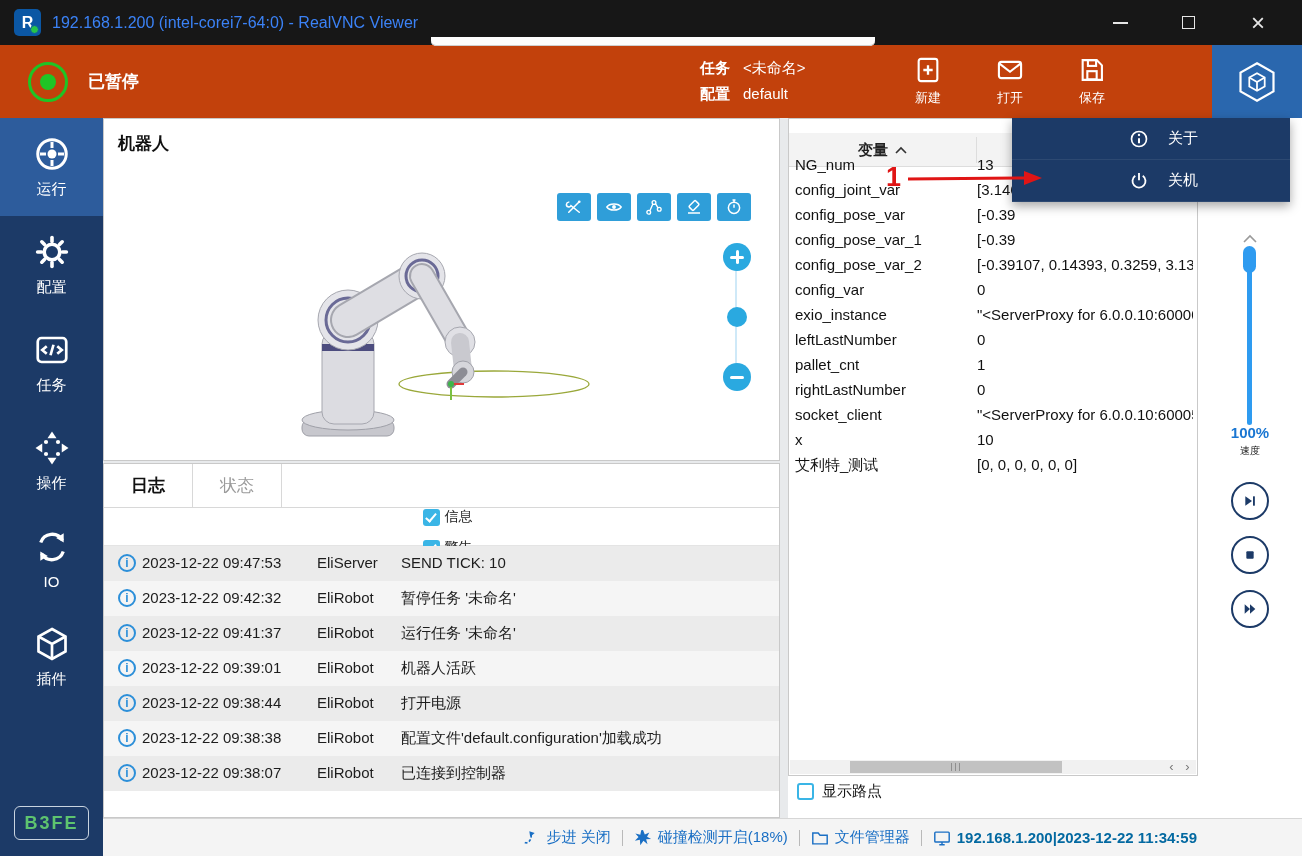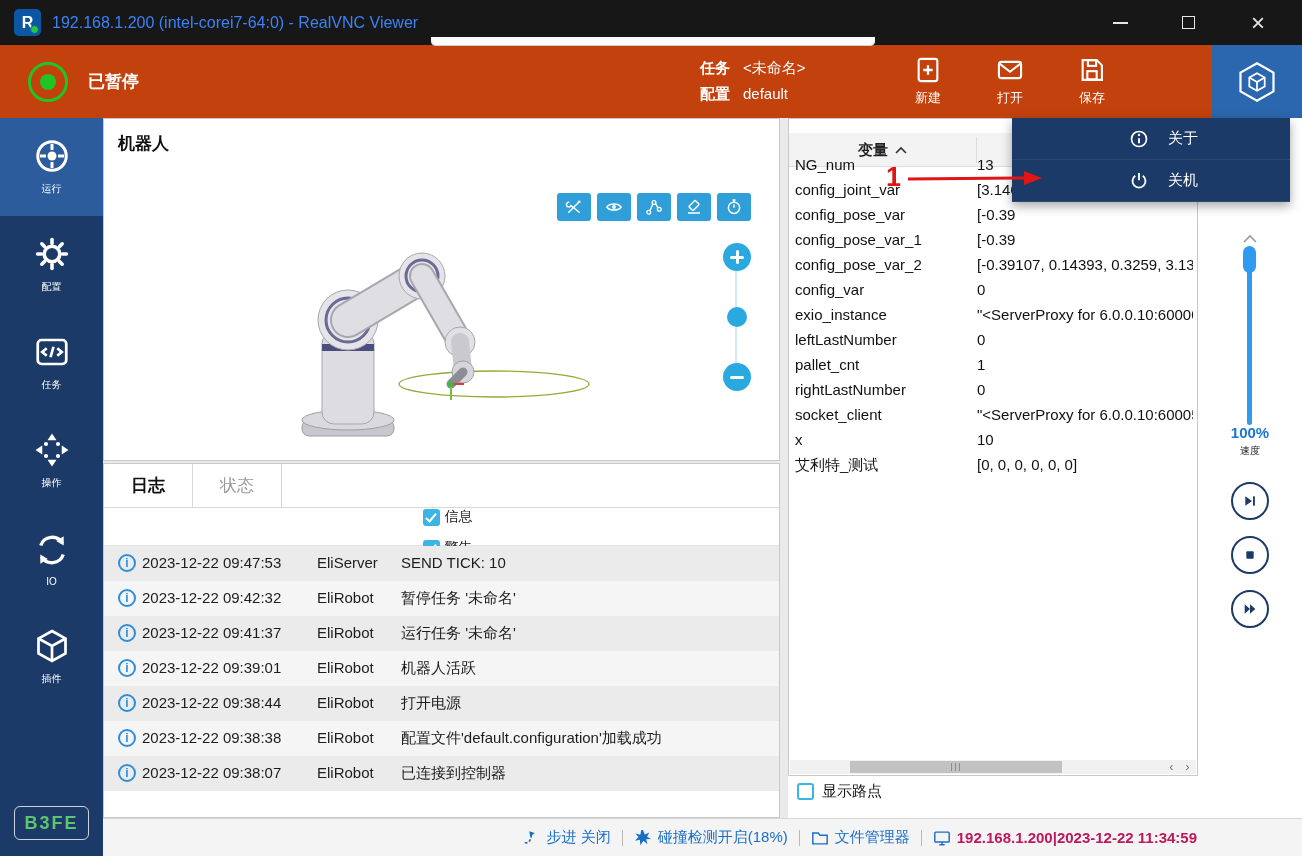--- a/index.html
+++ b/index.html
@@ -34,21 +34,21 @@
   .hdr-actions { position:absolute; left:896px; top:0; height:73px; display:flex; gap:18px; }
   .hdr-action { width:64px; display:flex; flex-direction:column; align-items:center; justify-content:center; gap:5px; cursor:default; }
   .hdr-action .lbl { color:#fff; font-size:13px; }
   .logo-btn { position:absolute; left:1212px; top:0; width:90px; height:73px; background:#2a67ae;
     display:flex; align-items:center; justify-content:center; }
 
   
   .sidebar { position:absolute; left:0; top:118px; width:103px; height:738px; background:#1c3a67; }
   .side-item { width:103px; height:98px; display:flex; flex-direction:column; align-items:center; justify-content:center; gap:8px; }
   .side-item.active { background:#2d5c9c; }
-  .side-label { color:#fff; font-size:10px; }
+  .side-label { color:#fff; font-size:15px; }
   .b3fe { position:absolute; left:14px; bottom:16px; width:75px; height:34px; border:1px solid #c9d4e0;
     border-radius:6px; text-align:center; line-height:32px; color:#5ec46f; font-size:18px; font-weight:bold; letter-spacing:2px; }
 
   
   .content-bg { position:absolute; left:103px; top:118px; width:1199px; height:700px; background:#e8eaec; }
 
   
   .robot-panel { position:absolute; left:103px; top:118px; width:677px; height:343px; background:#fff; border:1px solid #c9c9c9; }
   .robot-title { position:absolute; left:14px; top:13px; font-size:17px; font-weight:bold; color:#111; }
   .view-toolbar { position:absolute; right:28px; top:74px; display:flex; gap:6px; }
@@ -113,21 +113,21 @@
   .speed-lbl { position:absolute; left:0; top:326px; width:104px; text-align:center; color:#111; font-size:10px; }
   .pb-btn { position:absolute; left:33px; width:38px; height:38px; border-radius:50%; border:2.5px solid #1c3a67;
     display:flex; align-items:center; justify-content:center; background:#fff; }
   .pb-1 { top:364px; } .pb-2 { top:418px; } .pb-3 { top:472px; }
 
   
   .status-bar { position:absolute; left:103px; top:818px; width:1199px; height:38px; background:#f4f4f4;
     border-top:1px solid #d6d6d6; display:flex; align-items:center; justify-content:flex-end; padding-right:105px; }
   .sb-item { display:flex; align-items:center; gap:6px; font-size:15px; color:#1a6fc4; }
   .sb-sep { width:1px; height:16px; background:#b9b9b9; margin:0 11px; }
-  .sb-addr { color:#be185d; font-weight:bold; }
+  .sb-addr { color:#0369a1; font-weight:bold; }
 
   
   .menu { position:absolute; left:1012px; top:118px; width:278px; background:#1c3a67; z-index:40;
     box-shadow:0 4px 10px rgba(0,0,0,.35); }
   .menu-item { height:42px; display:flex; align-items:center; padding-left:25px; gap:19px; color:#fff;
     font-size:15px; border-bottom:1px solid rgba(255,255,255,.08);justify-content:center; }
   .menu-item.hl { background:#27497e; }
 
   
   .annotation { position:absolute; left:878px; top:156px; width:170px; height:44px; z-index:60; pointer-events:none; }

